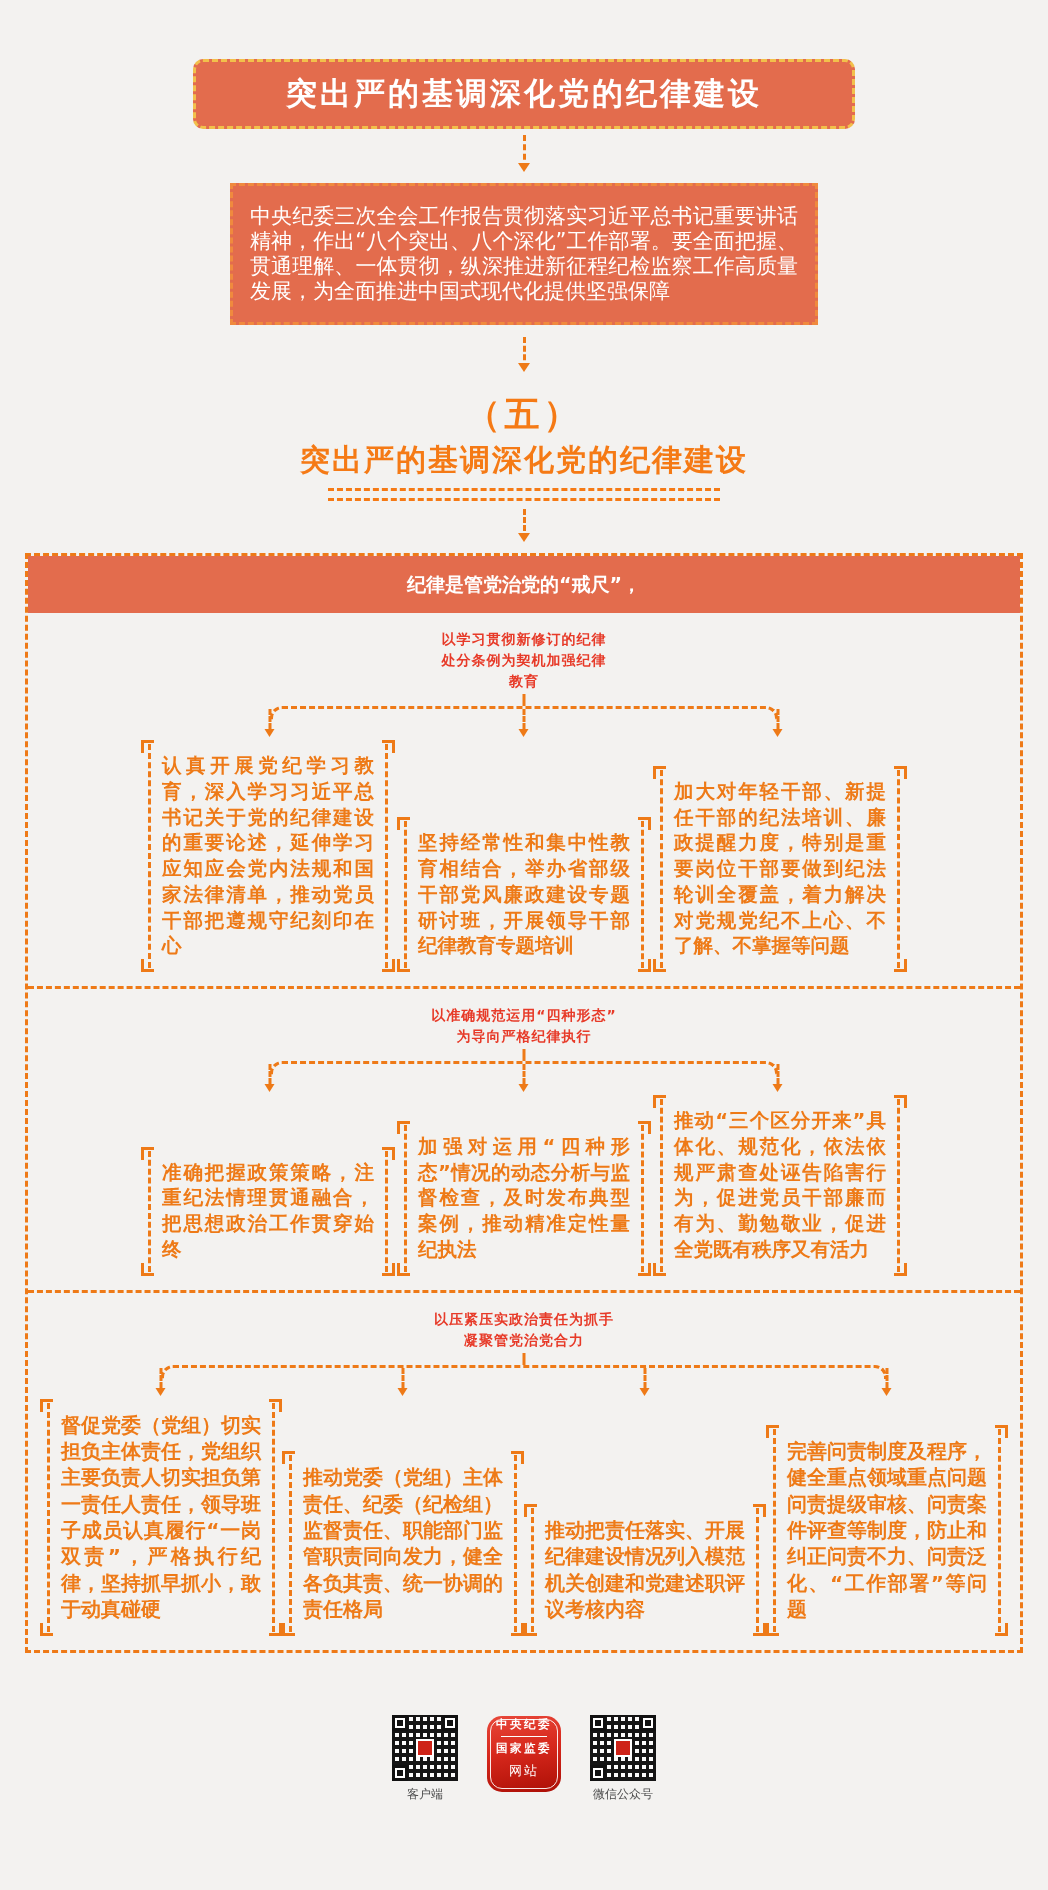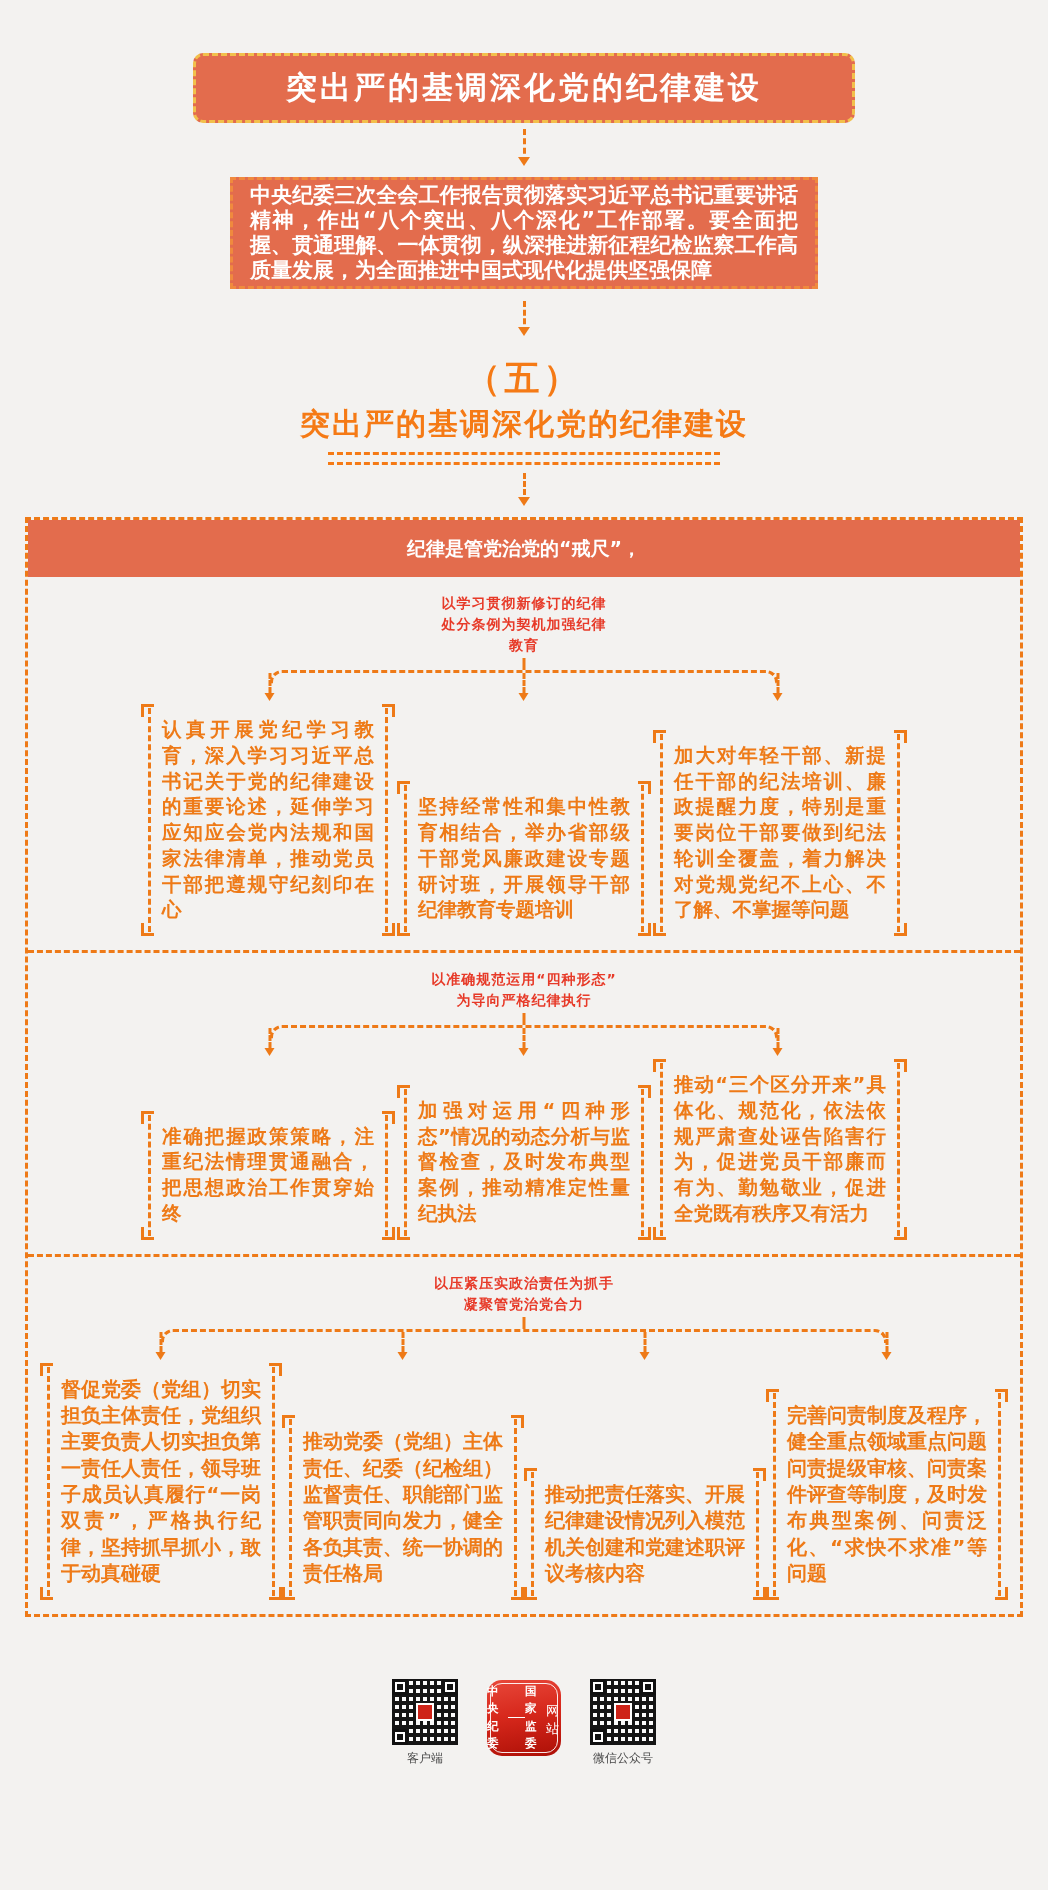--- a/index.html
+++ b/index.html
@@ -6,39 +6,39 @@
     --bg:#f3f2f0;
     --salmon:#e36c4d;
     --orange:#ee7a17;
     --red:#e73a28;
     --gold:#f2c04b;
     --heading:#f57a15;
   }
   *{margin:0;padding:0;box-sizing:border-box}
   html,body{background:var(--bg)}
   body{font-family:"DejaVu Sans","Liberation Sans",sans-serif;}
-  .page{position:relative;width:1048px;height:1787px;margin:8px auto;background:var(--bg);overflow:hidden}
+  .page{position:relative;width:1048px;height:1787px;margin:14px auto;background:var(--bg);overflow:hidden}
 
   
   .banner{width:662px;height:70px;margin:45px auto 0;background:var(--salmon);
     border:3px dashed var(--gold);border-radius:10px;display:flex;align-items:center;justify-content:center;
     color:#fff;font-size:31px;font-weight:bold;letter-spacing:3px}
 
   
   .vconn{width:0;border-left:3px dashed var(--orange);margin:6px auto 14px;position:relative}
   .vconn.h1{height:34px}
   .vconn.h2{height:32px;margin-top:12px}
   .vconn.h3{height:30px;margin-top:8px}
   .vconn::after{content:'';position:absolute;left:-8px;bottom:-9px;
     border:6.5px solid transparent;border-top:9px solid var(--orange)}
 
   
   .intro{position:relative;width:588px;margin:0 auto;background:var(--salmon);
-    border:3px dashed #f08a3e;color:#fff;font-size:21px;font-weight:bold;line-height:25px;
-    padding:3px 17px;text-align:justify}
+    border:3px dashed #f08a3e;color:#fff;font-size:21px;font-weight:normal;line-height:25px;
+    padding:18px 17px;text-align:justify}
   .intro::after{content:'';position:absolute;z-index:-1;top:5px;left:5px;width:100%;height:100%;
     border:3px dashed var(--orange)}
 
   
   .five-num{margin-top:22px;text-align:center;color:var(--heading);font-size:35px;font-weight:bold;letter-spacing:4px}
   .five-title{margin-top:2px;text-align:center;color:var(--heading);font-size:30px;font-weight:bold;letter-spacing:2px}
   .equals{width:392px;height:13px;margin:7px auto 0;
     border-top:3.5px dashed var(--heading);border-bottom:3.5px dashed var(--heading)}
 
   
@@ -80,21 +80,21 @@
     background:repeating-linear-gradient(90deg,#151515 0 3px,transparent 3px 7px),
                repeating-linear-gradient(0deg,#151515 0 4px,#fbfbfb 4px 8px)}
   .fd{position:absolute;width:16px;height:16px;border:3px solid #111;background:#fff}
   .fd::after{content:'';position:absolute;inset:2px;background:#111}
   .fd-tl{top:0;left:0}.fd-tr{top:0;right:0}.fd-bl{bottom:0;left:0}
   .qr-chip{position:absolute;top:50%;left:50%;transform:translate(-50%,-50%);
     width:18px;height:18px;background:#ce2318;border:2px solid #fff}
   .qr-label{margin-top:5px;font-size:12px;color:#4a4a4a}
   .app-icon{position:relative;width:74px;height:76px;margin-top:1px;border-radius:15px;
     background:linear-gradient(170deg,#e8483a 0%,#d7281c 45%,#ac0f06 100%);
-    display:flex;flex-direction:row;align-items:center;justify-content:flex-start;
+    display:flex;flex-direction:column;align-items:center;justify-content:flex-start;
     color:#fff;font-family:"DejaVu Serif","Liberation Serif",serif}
   .app-icon::before{content:'';position:absolute;inset:3px;border:1px solid rgba(255,255,255,.9);border-radius:12px}
   .ic-line{font-size:11.5px;font-weight:bold;letter-spacing:2.5px;line-height:1.5}
   .ic-div{width:46px;border-top:1px solid #fff;margin:3px 0}
   .ic-site{font-size:13px;letter-spacing:2px;margin-top:5px}
 </style>
 </head>
 <body>
 
 <div class="page">
@@ -195,21 +195,21 @@
         <div class="node">
           <b class="ck tl"></b><b class="ck tr"></b><b class="ck bl"></b><b class="ck br"></b>
           <span>推动党委（党组）主体责任、纪委（纪检组）监督责任、职能部门监管职责同向发力，健全各负其责、统一协调的责任格局</span>
         </div>
         <div class="node">
           <b class="ck tl"></b><b class="ck tr"></b><b class="ck bl"></b><b class="ck br"></b>
           <span>推动把责任落实、开展纪律建设情况列入模范机关创建和党建述职评议考核内容</span>
         </div>
         <div class="node">
           <b class="ck tl"></b><b class="ck tr"></b><b class="ck bl"></b><b class="ck br"></b>
-          <span>完善问责制度及程序，健全重点领域重点问题问责提级审核、问责案件评查等制度，及时发布典型案例、问责泛化、“求快不求准”等问题</span>
+          <span>完善问责制度及程序，健全重点领域重点问题问责提级审核、问责案件评查等制度，防止和纠正问责不力、问责泛化、“工作部署”等问题</span>
         </div>
       </div>
     </div>
 
   </div>
 
   <div class="footer">
     <div class="qr-wrap">
       <div class="qr">
         <b class="fd fd-tl"></b>

